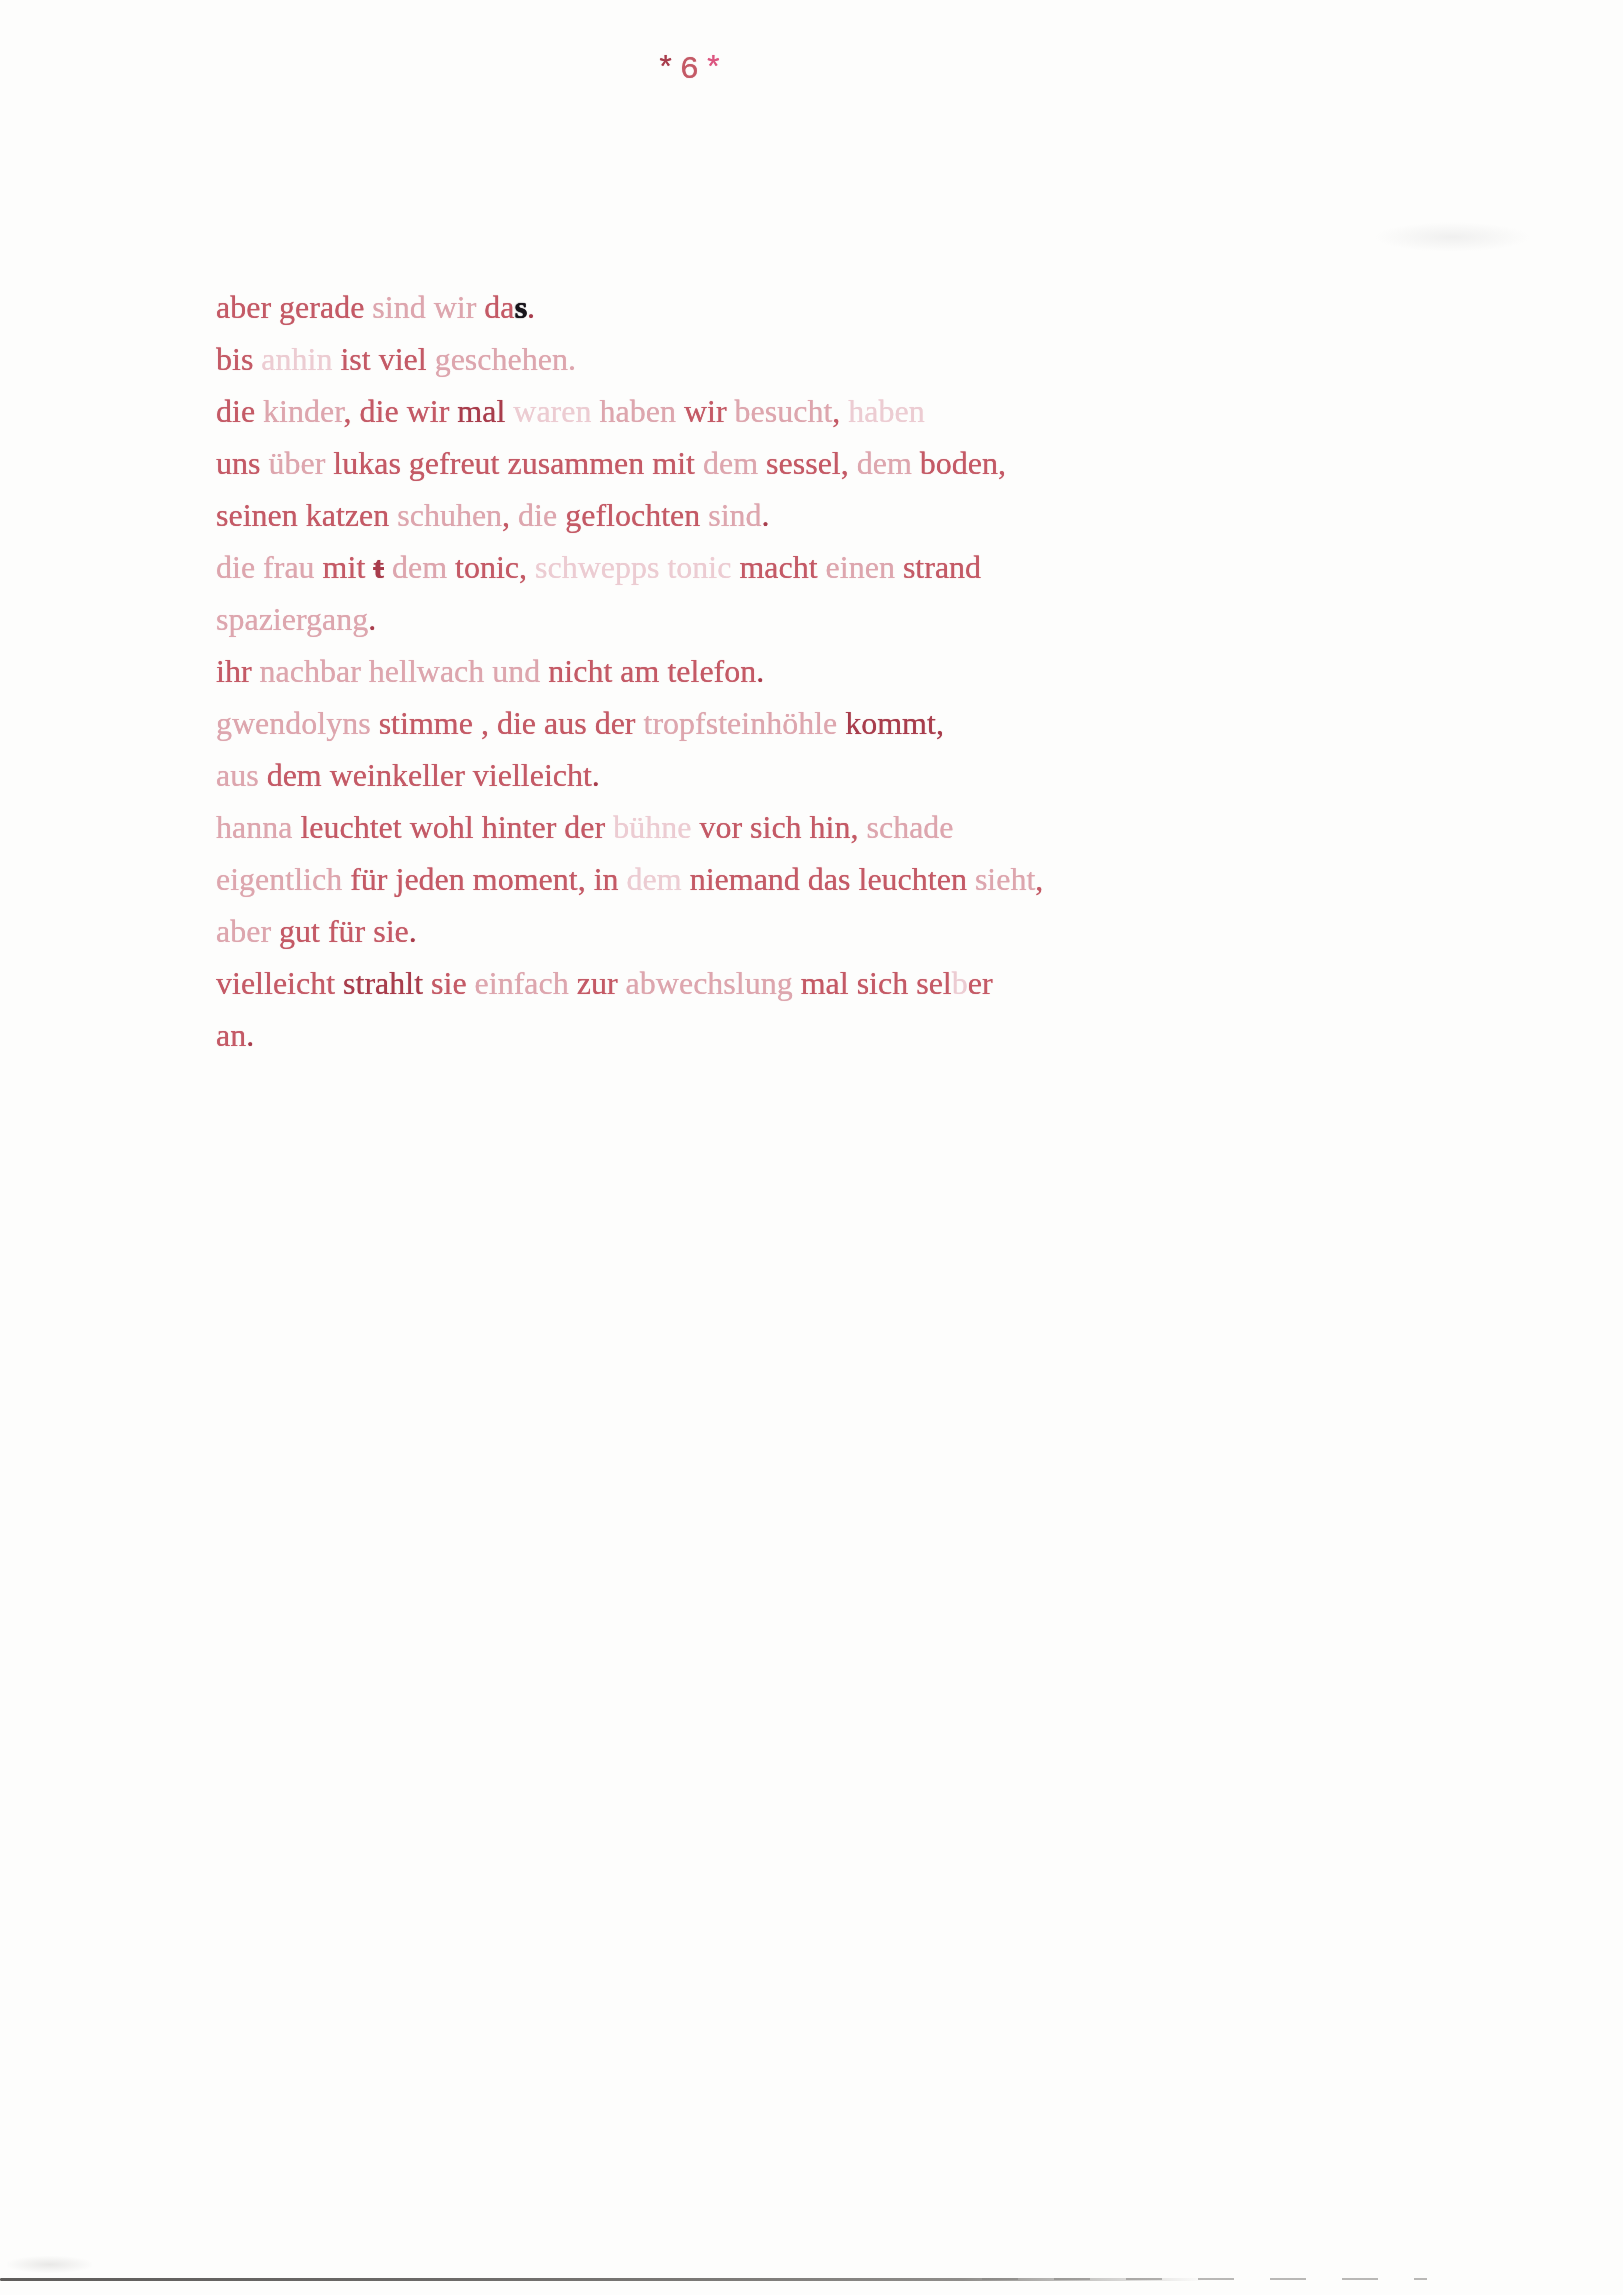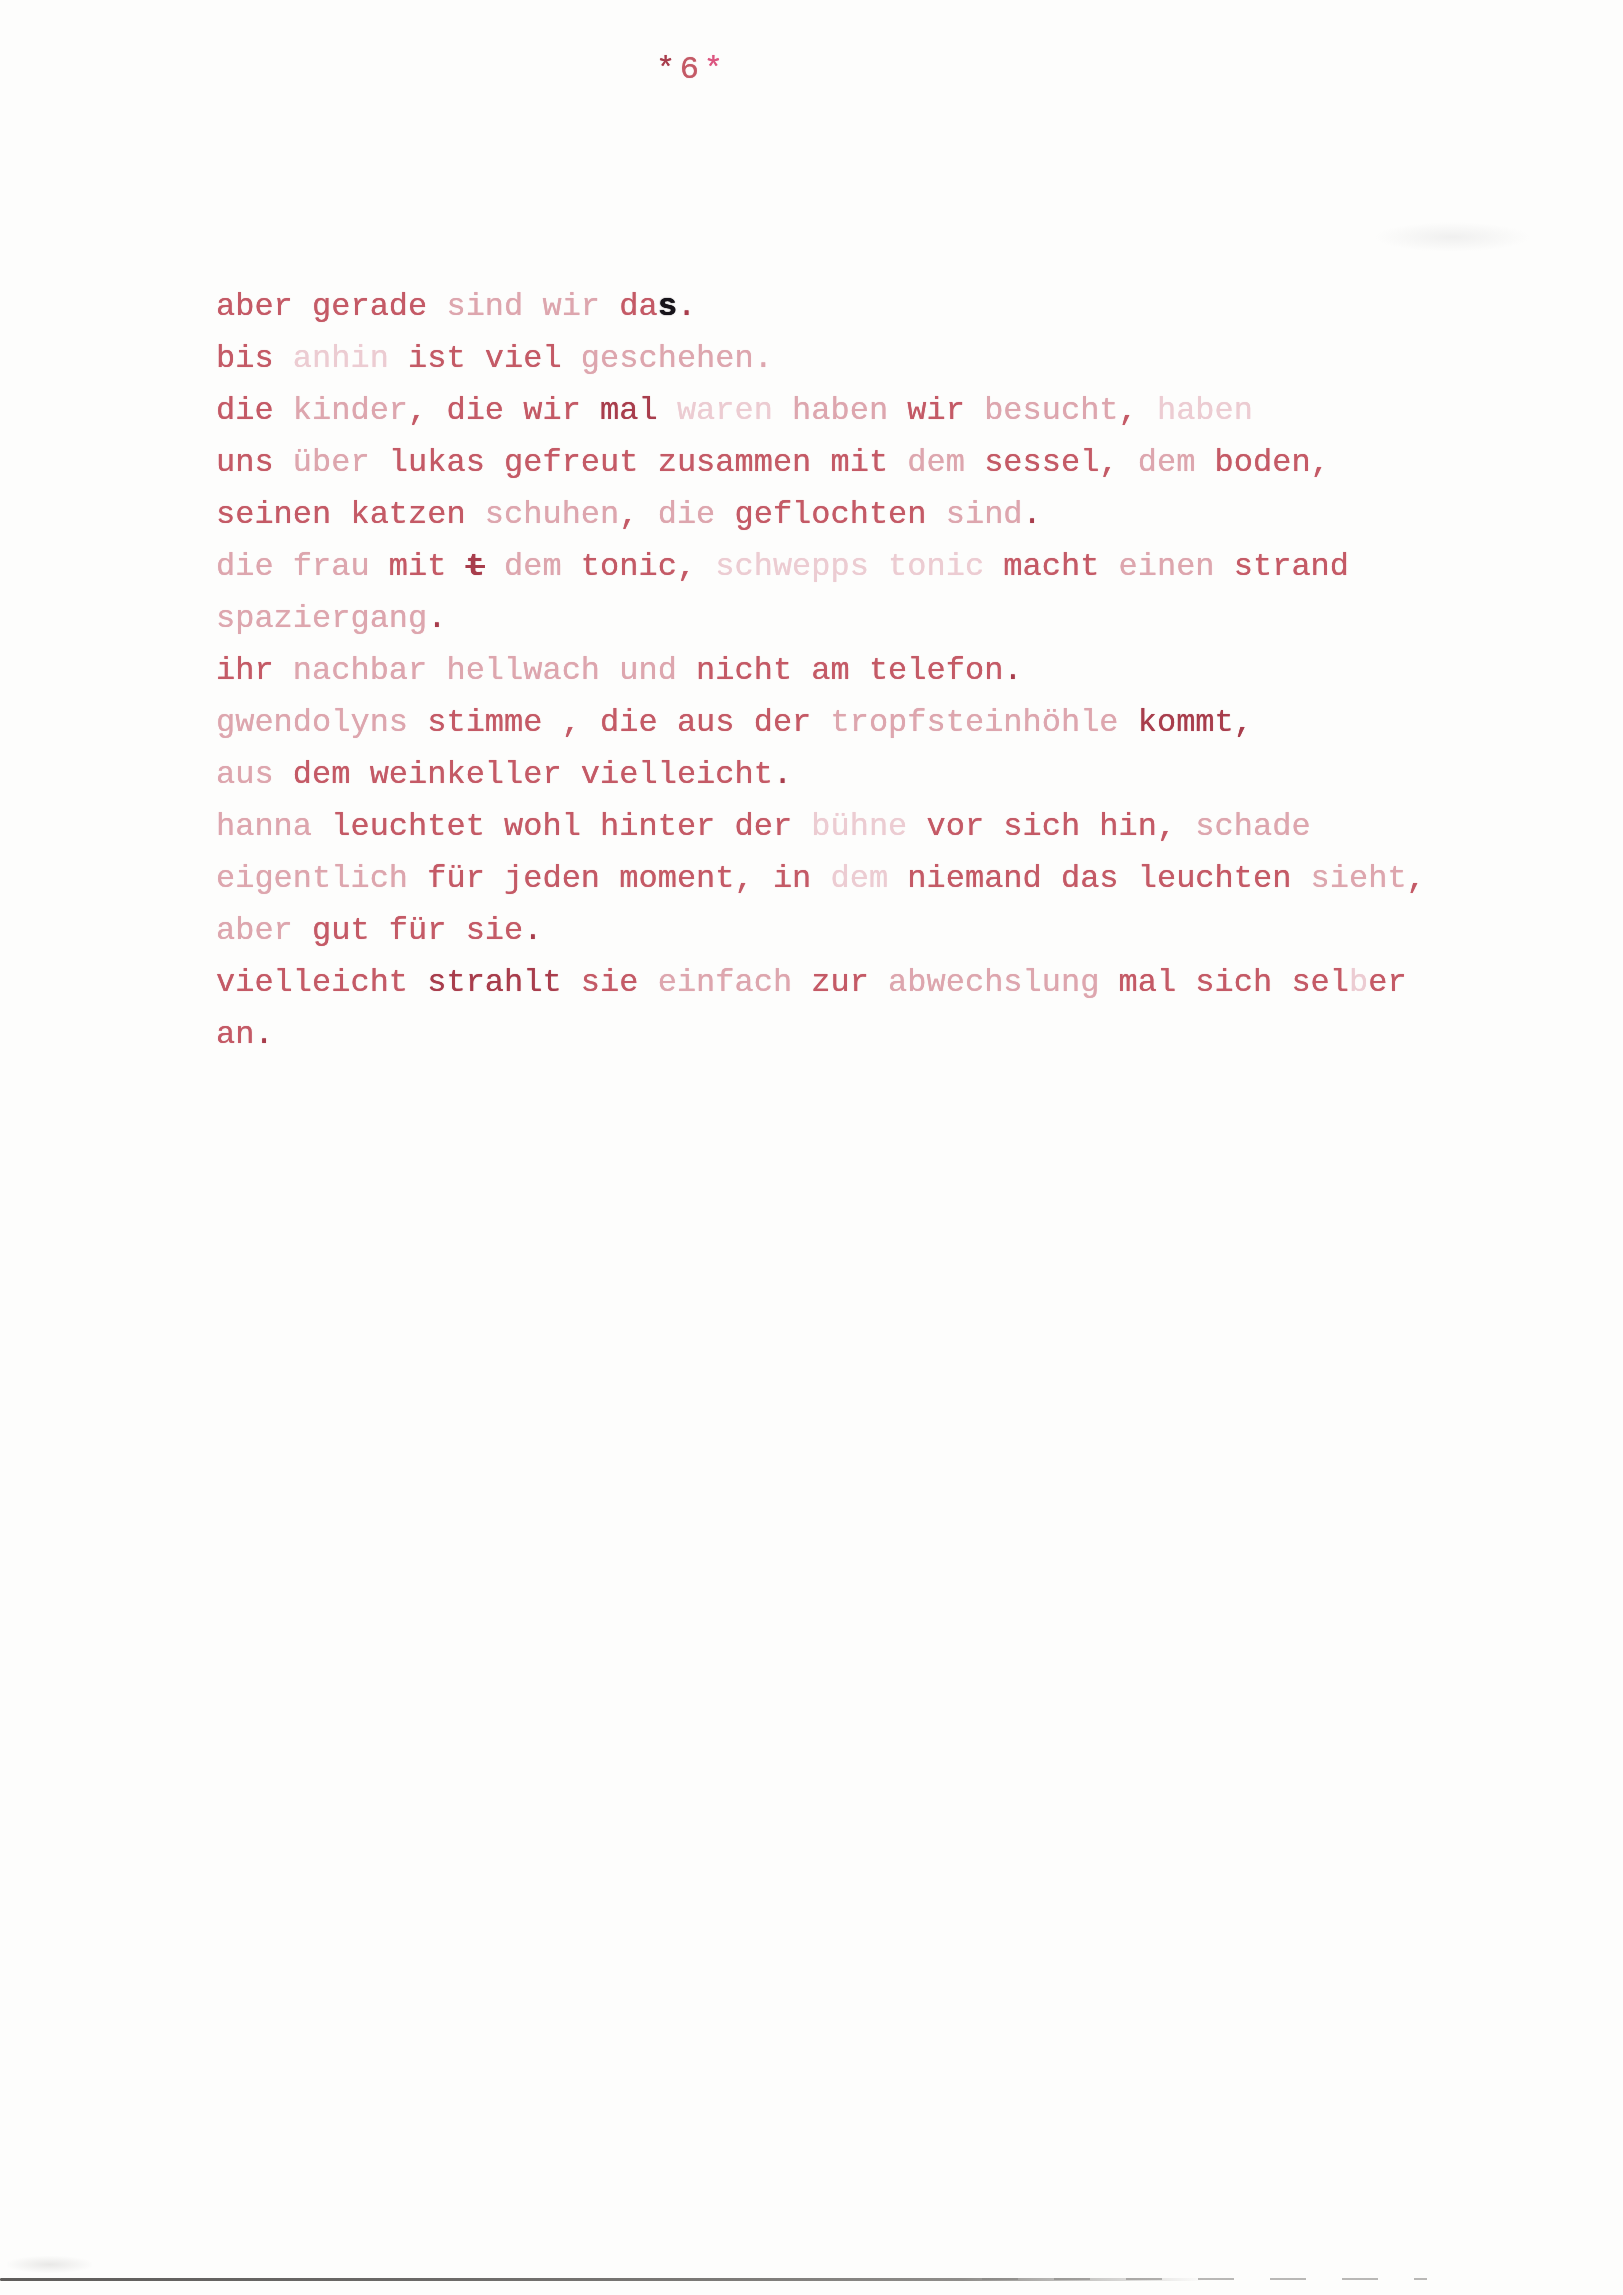--- a/index.html
+++ b/index.html
@@ -47,20 +47,21 @@
   #text-block {
     position: absolute;
     left: 216px;
     top: 281px;
     width: 1243px;
     font-size: 32px;
     line-height: 52px;
     letter-spacing: 0;
     filter: blur(0.2px);
     white-space: pre;
+    font-family: Liberation Serif, serif;
   }
   #text-block .line {
     height: 52px;
     text-shadow: 0 0 0.7px currentColor;
   }
 
   
   #smudge-right {
     position: absolute;
     left: 1374px;

